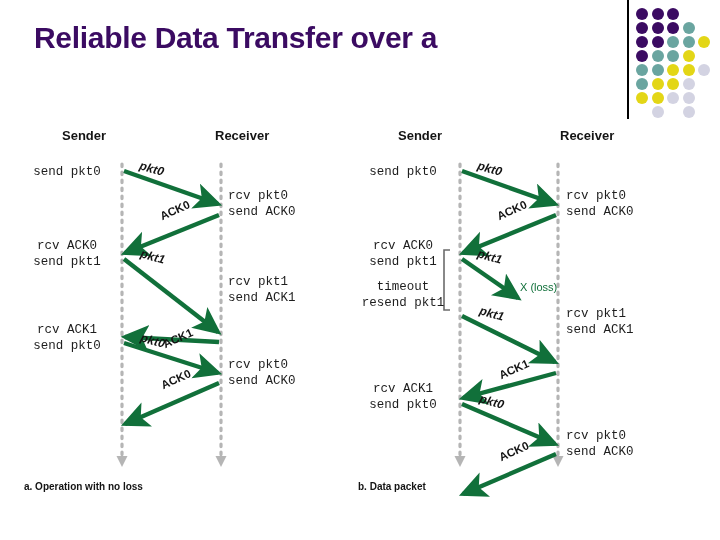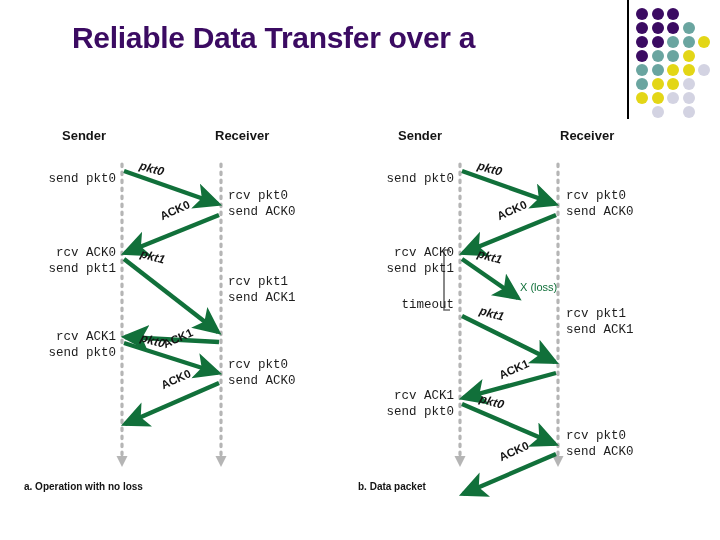--- a/index.html
+++ b/index.html
@@ -74,21 +74,21 @@
   }
 
   .ev {
     position: absolute;
     font-family: "Liberation Mono", monospace;
     font-size: 12.5px;
     line-height: 16px;
     color: #1d1d1d;
     white-space: nowrap;
   }
-  .ev.right-align { text-align: right; margin-top: 7px; }
+  .ev.right-align { text-align: center; }
 
   .pktlabel {
     position: absolute;
     font-family: "Liberation Sans", sans-serif;
     font-style: italic;
     font-weight: bold;
     font-size: 12px;
     color: #141414;
     white-space: nowrap;
     transform-origin: left bottom;
@@ -116,21 +116,21 @@
     font-family: "Liberation Sans", sans-serif;
     font-weight: bold;
     font-size: 10px;
     color: #141414;
     white-space: nowrap;
   }
 </style>
 </head>
 <body style="background: rgb(255, 255, 255);">
 
-<div id="slide-title" style="color: rgb(59, 11, 98); margin-left: 38px;">
+<div id="slide-title" style="color: rgb(59, 11, 98);">
   <span class="tline">Reliable Data Transfer over a</span>
 </div>
 
 <div id="deco-divider" style="background: rgb(0, 0, 0);"></div>
 <div id="deco-dots">
     <span class="dot" style="left: 0px; top: 0px; background: rgb(59, 11, 98);"></span>
     <span class="dot" style="left: 15.5px; top: 0px; background: rgb(59, 11, 98);"></span>
     <span class="dot" style="left: 31px; top: 0px; background: rgb(59, 11, 98);"></span>
     <span class="dot" style="left: 0px; top: 14px; background: rgb(59, 11, 98);"></span>
     <span class="dot" style="left: 15.5px; top: 14px; background: rgb(59, 11, 98);"></span>
@@ -258,22 +258,23 @@
     </g>
   </svg>
 
   <div class="ev right-align" style="left:0px; top:38px; width:102px;">
     <div>send pkt0</div>
   </div>
   <div class="ev right-align" style="left:0px; top:112px; width:102px;">
     <div>rcv ACK0</div>
     <div>send pkt1</div>
   </div>
-  <div class="ev right-align" style="left:0px; top:164px; width:102px;">
+  <div class="ev right-align" style="left:0px; top:153px; width:102px;">
     <div>timeout</div>
+    <div>resend pkt1</div>
   </div>
   <div class="ev right-align" style="left:0px; top:255px; width:102px;">
     <div>rcv ACK1</div>
     <div>send pkt0</div>
   </div>
 
   <div class="ev" style="left:214px; top:62px;">
     <div>rcv pkt0</div>
     <div>send ACK0</div>
   </div>

